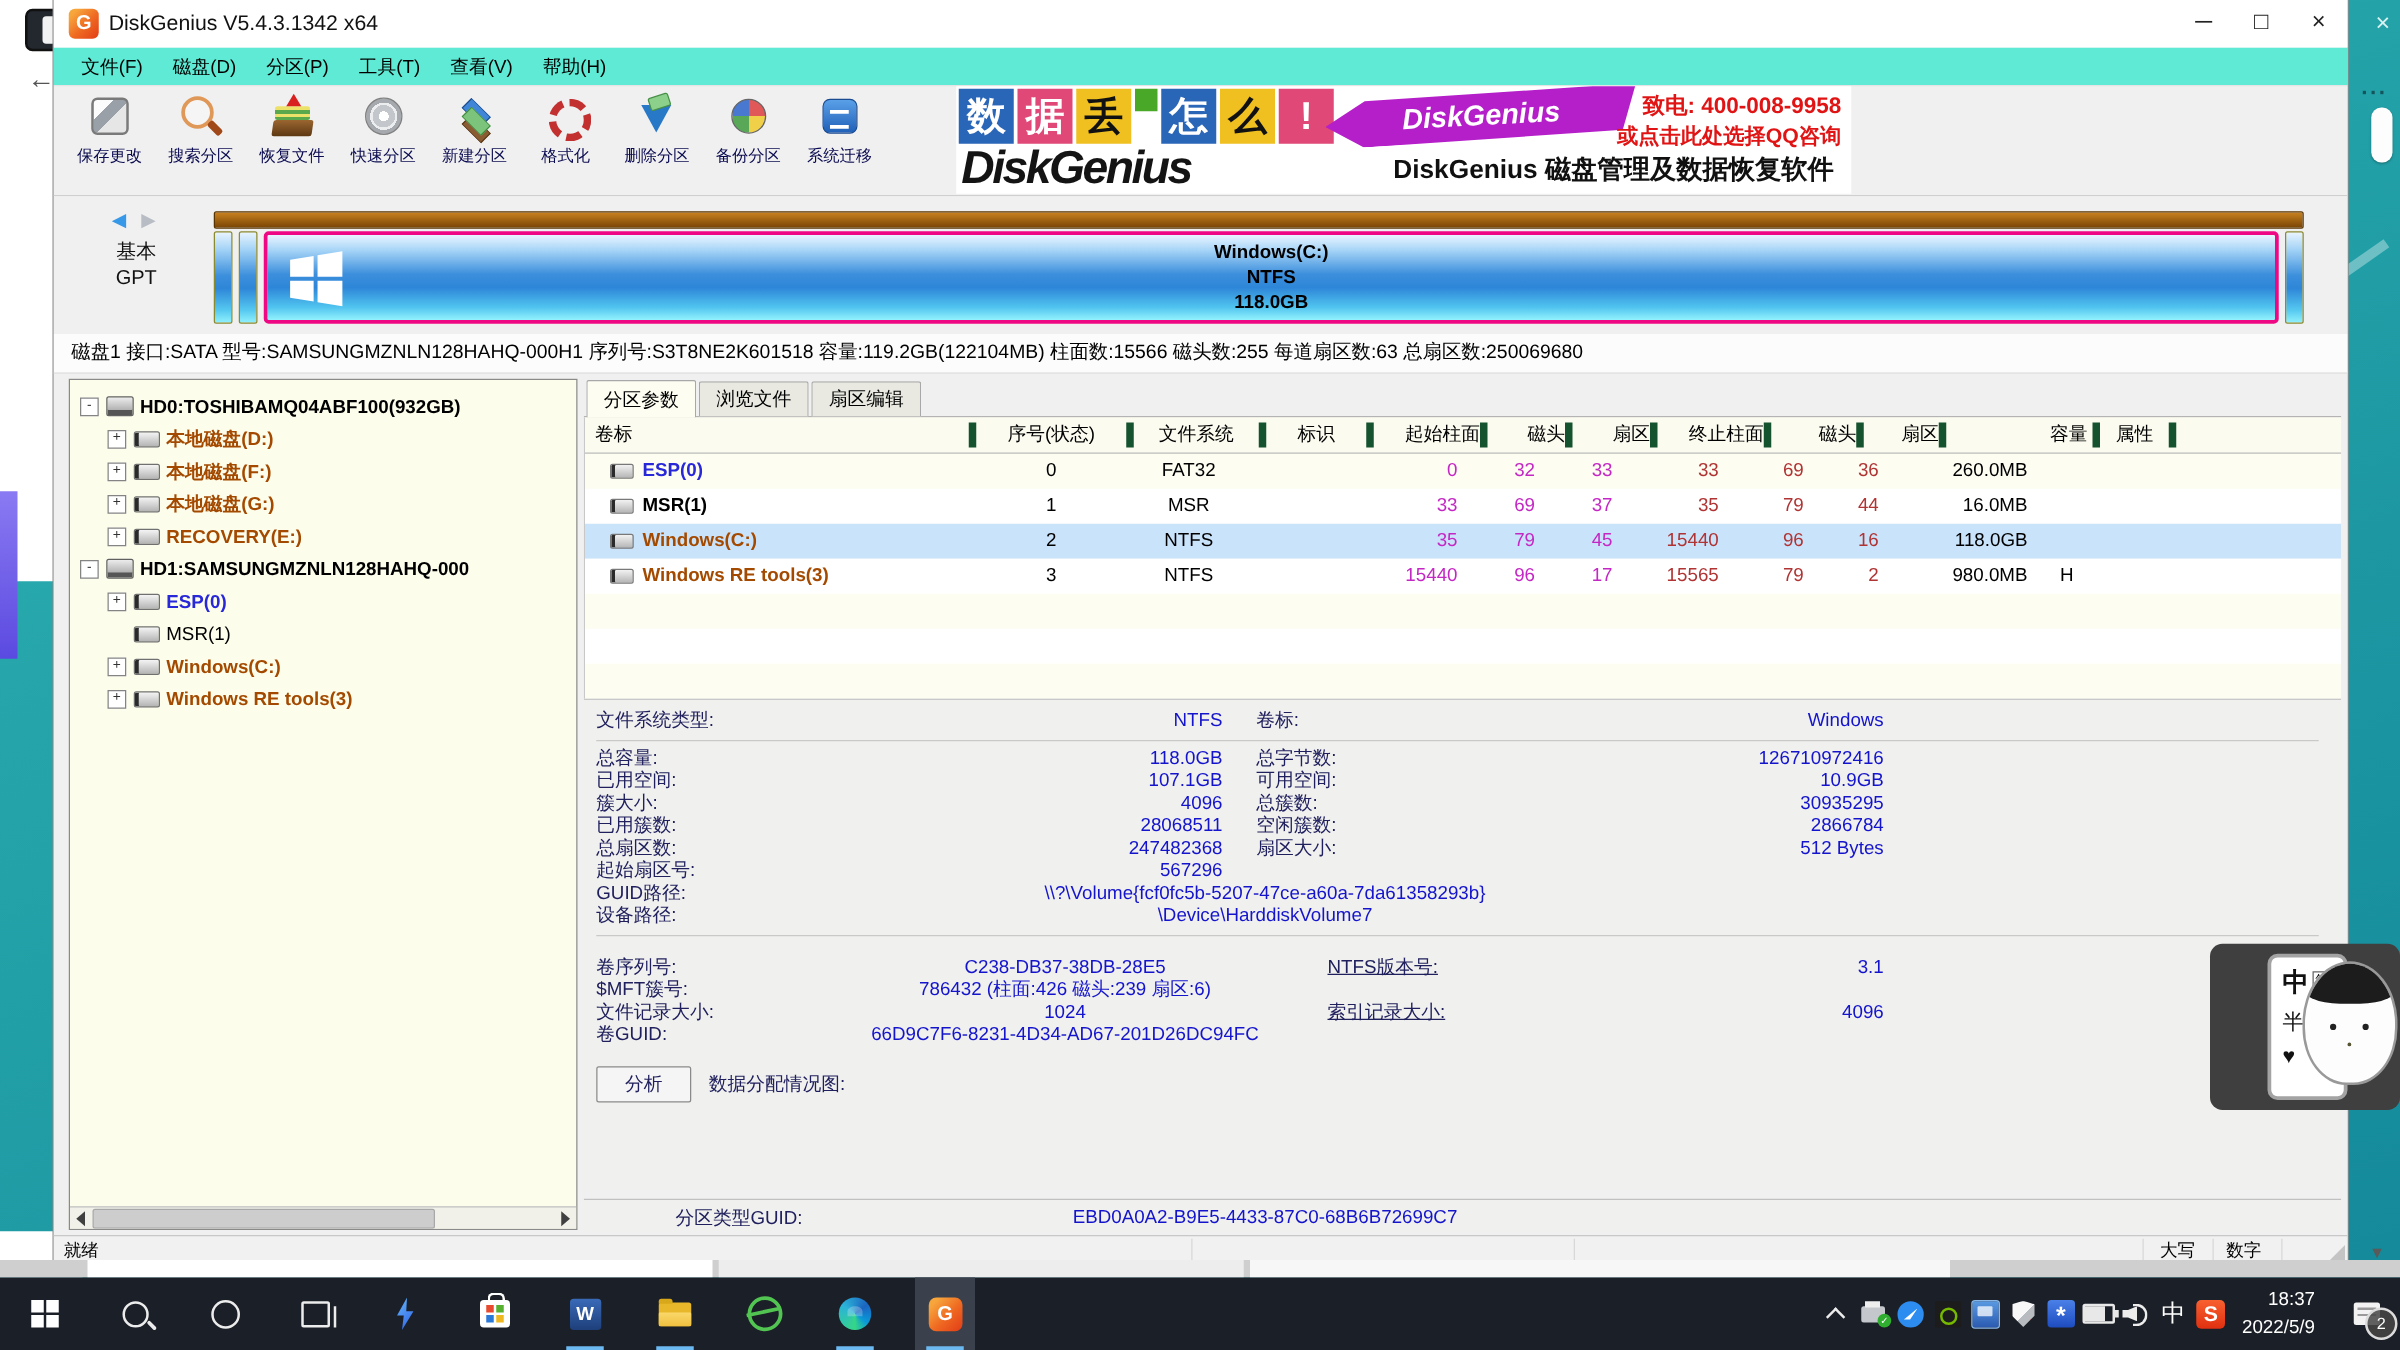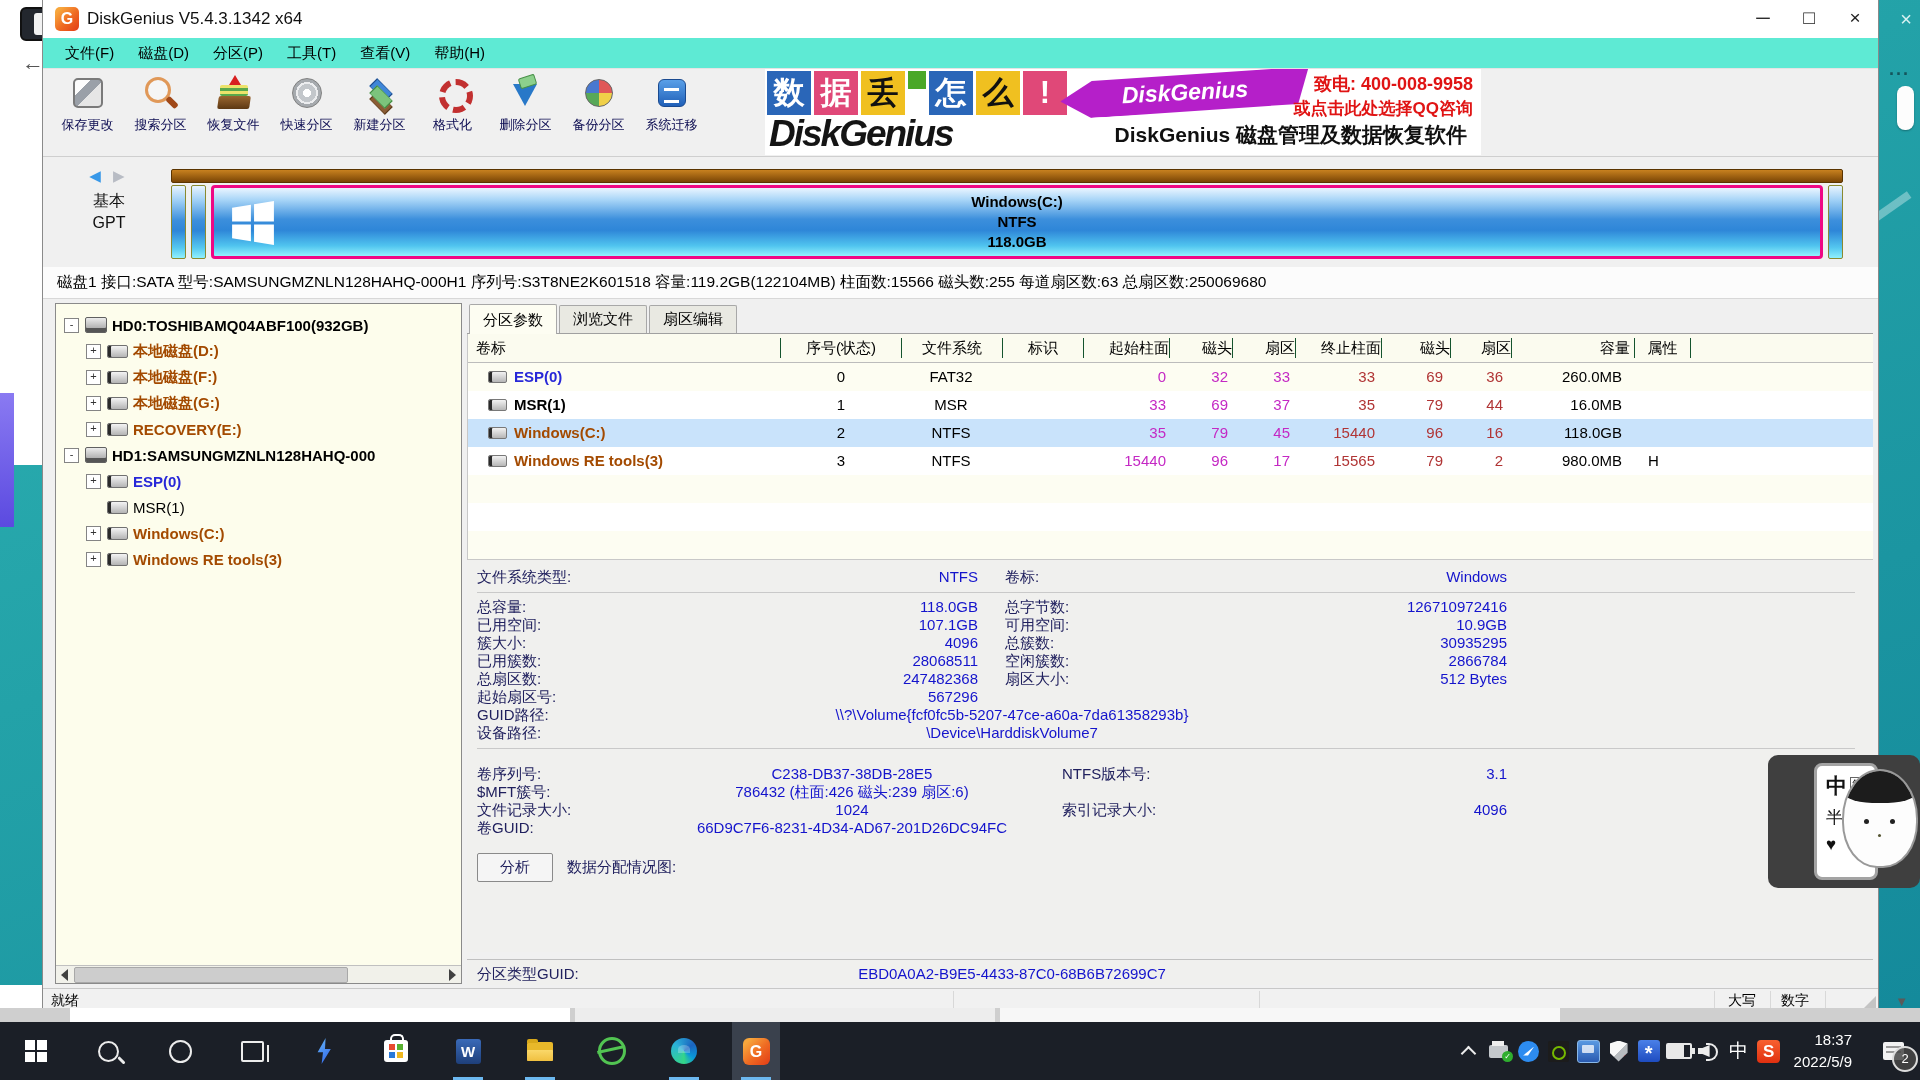--- a/index.html
+++ b/index.html
@@ -108,21 +108,21 @@
   .hs-left{left:5px;border-right:7px solid #404040;}
   .hs-right{right:5px;border-left:7px solid #404040;}
   .hs-thumb{position:absolute;left:18px;top:1px;width:272px;height:14px;background:#cdcdcd;border:1px solid #a8a8a8;border-radius:2px;}
   
   .rp{position:absolute;left:424px;top:4px;bottom:3px;width:1406px;overflow:hidden;}
   .tabs{height:30px;display:flex;align-items:flex-end;border-bottom:1px solid #a0a0a0;padding-left:2px;}
   .tab{padding:4px 13px;font-size:15px;background:#e9e9e2;border:1px solid #a8a8a8;border-bottom:none;border-radius:2px 2px 0 0;margin-right:2px;}
   .tab-active{background:#fdfdf2;position:relative;top:1px;padding-top:6px;font-weight:normal;}
   .tblwrap{background:#fdfdf2;border-left:1px solid #c8c8c8;}
   .thead{display:flex;height:28px;align-items:center;border-bottom:1px solid #bcbcbc;background:#fbfbef;}
-  .thead span{font-size:15px;border-right:1px solid #14532d;height:20px;line-height:20px;}
+  .thead span{font-size:15px;border-right:6px solid #14532d;height:20px;line-height:20px;}
   .trow{display:flex;height:28px;align-items:center;}
   .tcell{font-size:15px;height:28px;line-height:28px;overflow:hidden;white-space:nowrap;}
   .r-alt{background:#ffffff;}
   .r-sel{background:#c9e3fb;}
   .stripe{height:28px;} .stripe.s-w{background:#fff;}
   .co0{width:313px;text-align:left;padding-left:8px;box-sizing:border-box;}
   .co1{width:120px;text-align:center;} .co2{width:100px;text-align:center;} .co3{width:80px;text-align:center;}
   .co4{width:85px;text-align:right;} .co5{width:62px;text-align:right;} .co6{width:62px;text-align:right;}
   .co7{width:85px;text-align:right;} .co8{width:68px;text-align:right;} .co9{width:60px;text-align:right;}
   .co10{width:123px;text-align:right;padding-right:4px;box-sizing:border-box;} .co11{width:55px;text-align:center;}
@@ -133,29 +133,29 @@
   
   .details{background:#f0f0ee;border-top:1px solid #c8c8c8;padding:8px 0 0 10px;}
   .drow{display:flex;height:18px;line-height:18px;font-size:15px;align-items:center;}
   .dl{color:#20205e;white-space:nowrap;} .dv{color:#1414cc;white-space:nowrap;}
   .dl1{width:165px;} .dgap{width:27px;}
   .std .dv1{width:336px;text-align:right;}
   .std .dl2{width:168px;} .std .dv2{width:334px;text-align:right;}
   .wide .dv1{width:740px;text-align:center;}
   .g3c .dv1{width:420px;text-align:center;}
   .g3two .dv1{width:420px;text-align:center;}
-  .g3two .dl2{width:190px;} .g3two .dv2{width:255px;text-align:right;}
+  .g3two .dl2{width:190px;text-decoration:underline;} .g3two .dv2{width:255px;text-align:right;}
   .sep-after{border-bottom:1px solid #c9c9c9;padding-bottom:6px;margin-bottom:5px;margin-right:18px;}
   .mt14{margin-top:16px;}
   .analyze-row{background:#f0f0ee;display:flex;align-items:center;padding:16px 0 10px 10px;}
   .analyze-btn{width:76px;height:29px;background:#f5f5f5;border:1px solid #8a8a8a;border-radius:2px;font-size:15px;color:#20205e;font-family:inherit;}
   .analyze-lbl{margin-left:14px;font-size:15px;color:#20205e;}
   .rp-fill{background:#f0f0ee;height:60px;}
   .bottom-row{position:absolute;left:0;right:0;bottom:-7px;background:#f0f0ee;border-top:1px solid #c0c0c0;padding:5px 0 8px 10px;display:flex;font-size:15px;}
-  .bottom-row .dl1{width:165px;}
+  .bottom-row .dl1{width:165px;text-align:right;}
   .bottom-row .dvw{width:740px;text-align:center;color:#1414cc;}
   
   .statusbar{position:relative;height:23px;background:#f1f1f1;border-top:1px solid #c8c8c8;font-size:14px;}
   .sb-ready{position:absolute;left:8px;top:3px;}
   .sb-sep{position:absolute;top:2px;bottom:2px;width:1px;background:#d8d8d8;}
   .sb-caps{position:absolute;left:1685px;top:3px;} .sb-num{position:absolute;left:1738px;top:3px;}
   .sb-grip{position:absolute;right:2px;bottom:2px;width:0;height:0;border-left:14px solid transparent;border-bottom:14px solid #c4c4c4;}
   
   .gapstrip{left:0;top:1008px;width:1920px;height:14px;background:#cfcfcf;}
   .gs1{left:70px;top:0;width:500px;height:14px;background:#fff;}

